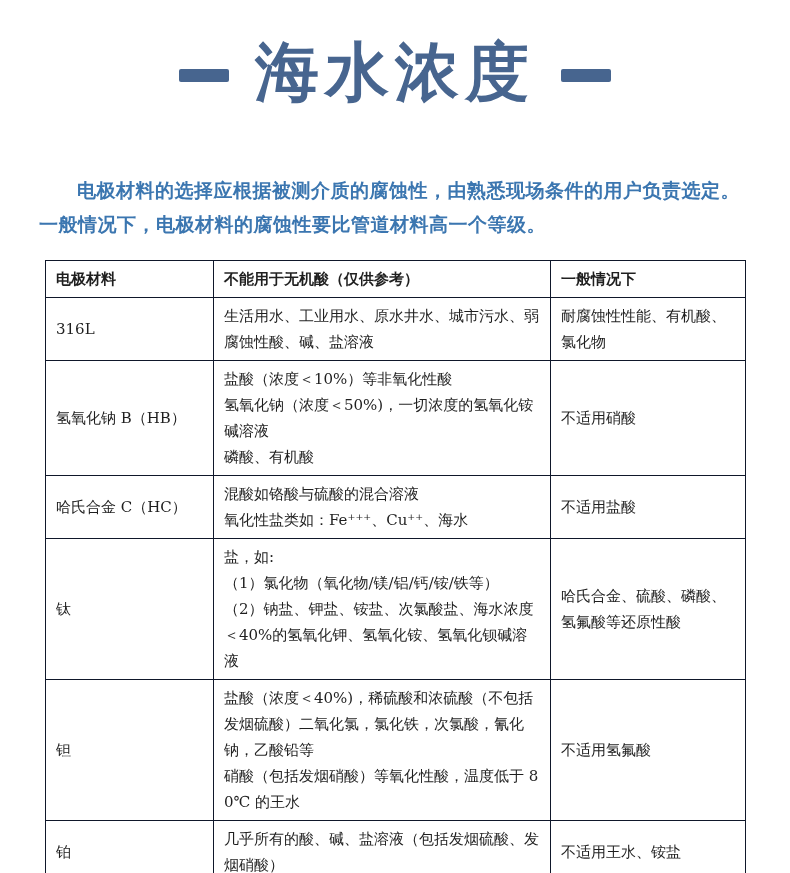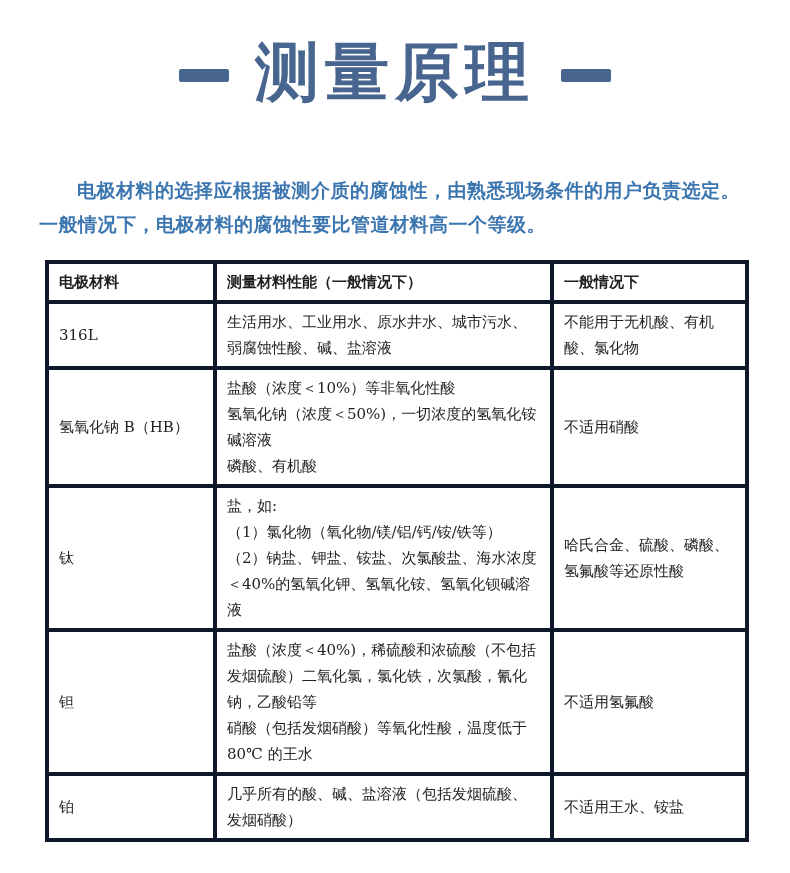--- a/index.html
+++ b/index.html
@@ -63,21 +63,21 @@
   table.materials {
     width: 700px;
     border-collapse: collapse;
     table-layout: fixed;
     font-family: "DejaVu Serif", serif;
     font-size: 15px;
     color: #1f1f1f;
   }
   table.materials th,
   table.materials td {
-    border: 4px solid #0f172a;
+    border: 1px solid #0f172a;
     padding: 5px 10px;
     vertical-align: middle;
     text-align: left;
     line-height: 26px;
     word-break: break-all;
   }
   table.materials th {
     font-weight: bold;
     height: 26px;
   }
@@ -88,52 +88,58 @@
     white-space: pre-line;
   }
 </style>
 </head>
 <body>
 
 <div class="page">
 
   <div class="title-row">
     <span class="title-dash"></span>
-    <h1 class="page-title">测量原理</h1>
+    <h1 class="page-title">海水浓度</h1>
     <span class="title-dash"></span>
   </div>
 
   <p class="intro">电极材料的选择应根据被测介质的腐蚀性，由熟悉现场条件的用户负责选定。一般情况下，电极材料的腐蚀性要比管道材料高一个等级。</p>
 
   <div class="tbl-wrap">
     <table class="materials">
       <colgroup>
         <col class="col-material">
         <col class="col-performance">
         <col class="col-resistance">
       </colgroup>
       <thead>
         <tr>
           <th>电极材料</th>
-          <th>测量材料性能（一般情况下）</th>
+          <th>不能用于无机酸（仅供参考）</th>
           <th>一般情况下</th>
         </tr>
       </thead>
       <tbody>
         <tr>
           <td class="material-cell">316L</td>
           <td class="performance-cell">生活用水、工业用水、原水井水、城市污水、弱腐蚀性酸、碱、盐溶液</td>
-          <td class="resistance-cell">不能用于无机酸、有机酸、氯化物</td>
+          <td class="resistance-cell">耐腐蚀性性能、有机酸、氯化物</td>
         </tr>
         <tr>
           <td class="material-cell">氢氧化钠 B（HB）</td>
           <td class="performance-cell">盐酸（浓度＜10%）等非氧化性酸
 氢氧化钠（浓度＜50%)，一切浓度的氢氧化铵碱溶液
 磷酸、有机酸</td>
           <td class="resistance-cell">不适用硝酸</td>
+        </tr>
+        <tr>
+          <td class="material-cell">哈氏合金 C（HC）</td>
+          <td class="performance-cell">混酸如铬酸与硫酸的混合溶液
+氧化性盐类如：Fe⁺⁺⁺、Cu⁺⁺、海水</td>
+          <td class="resistance-cell">不适用盐酸</td>
         </tr>
         <tr>
           <td class="material-cell">钛</td>
           <td class="performance-cell">盐，如:
 （1）氯化物（氧化物/镁/铝/钙/铵/铁等）
 （2）钠盐、钾盐、铵盐、次氯酸盐、海水浓度＜40%的氢氧化钾、氢氧化铵、氢氧化钡碱溶液</td>
           <td class="resistance-cell">哈氏合金、硫酸、磷酸、氢氟酸等还原性酸</td>
         </tr>
         <tr>
           <td class="material-cell">钽</td>

